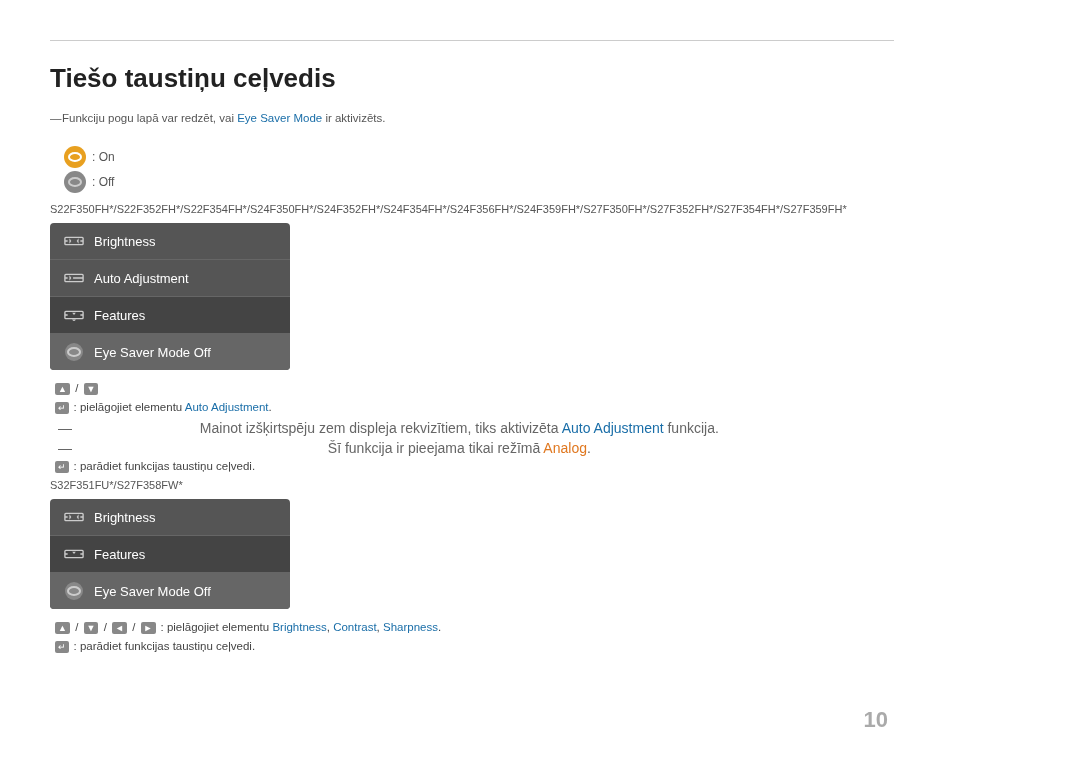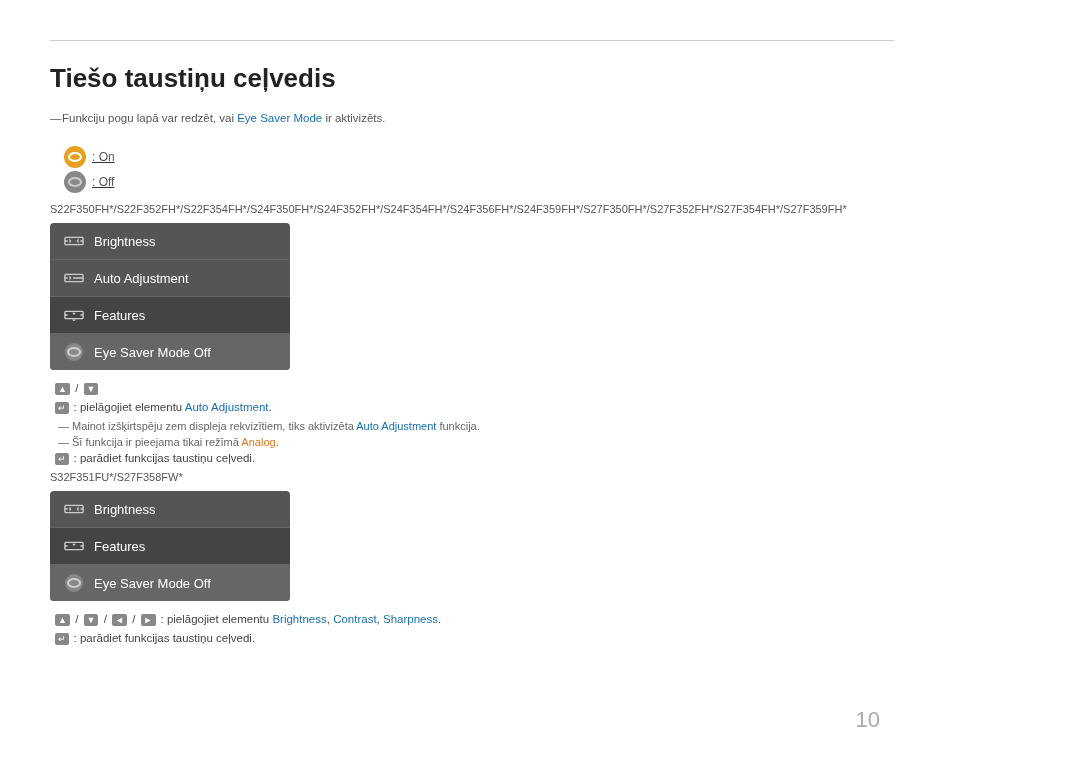--- a/index.html
+++ b/index.html
@@ -55,21 +55,20 @@
     }
     .note-line2::before {
       content: '—';
       position: absolute;
       left: 0;
     }
 
     .eye-saver-icons {
       margin-bottom: 10px;
       padding-left: 14px;
-      text-decoration: underline;
     }
 
     .icon-row {
       display: flex;
       align-items: center;
       gap: 6px;
       margin-bottom: 3px;
       font-size: 12px;
       color: #555;
     }
@@ -197,39 +196,40 @@
       font-size: 9px;
       padding: 1px 3px;
       border-radius: 2px;
       margin: 0 1px;
     }
 
     .link-blue { color: #1a6ea8; }
     .link-orange { color: #e07820; }
 
     .note-sub {
-      font-size: 11px;
+      font-size: 14px;
       color: #666;
       padding-left: 22px;
       margin-bottom: 4px;
       position: relative;
+      text-align: center;
     }
     .note-sub::before {
       content: '—';
       position: absolute;
       left: 8px;
     }
 
     .page-number {
       position: absolute;
       bottom: 30px;
-      right: 64px;
+      right: 56px;
       font-size: 22px;
       color: #aaa;
-      font-weight: 400;
+      font-weight: 700;
     }
 
     
     .svg-icon {
       width: 20px;
       height: 16px;
     }
   </style>
 </head>
 <body>

